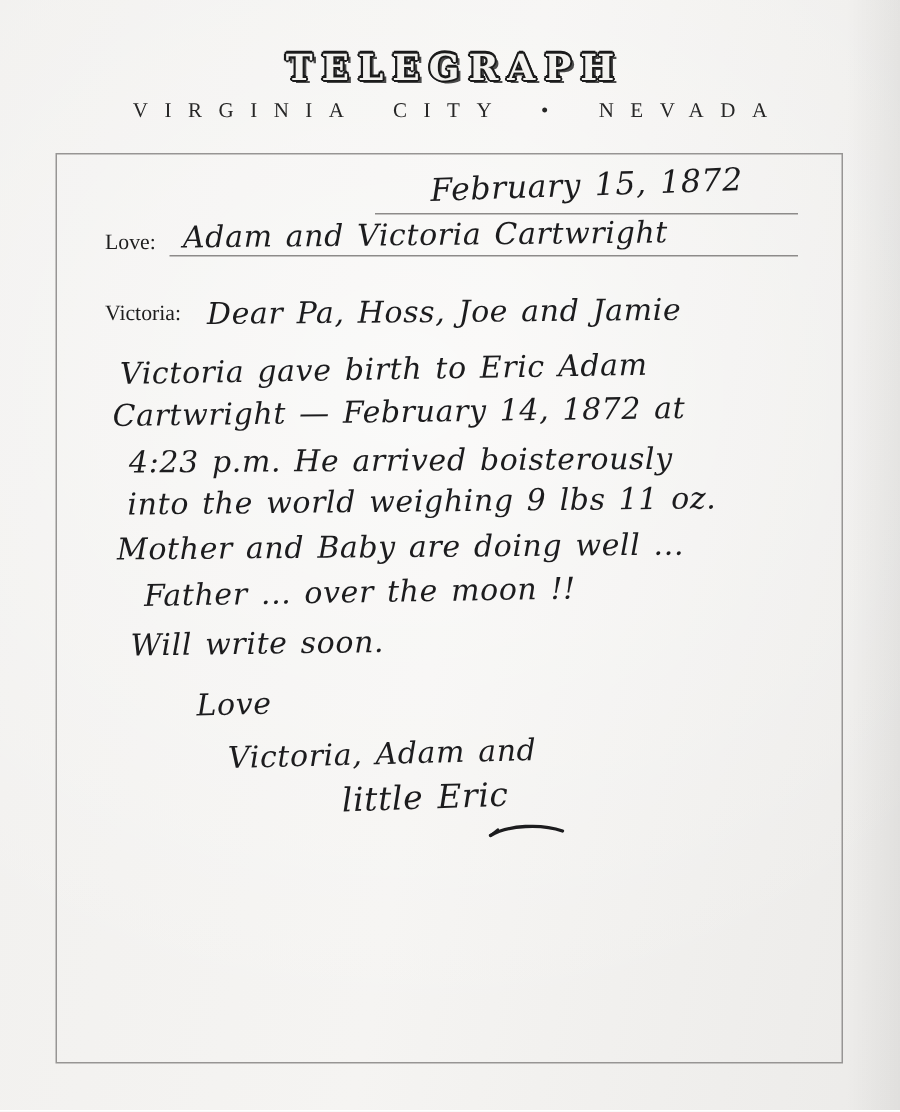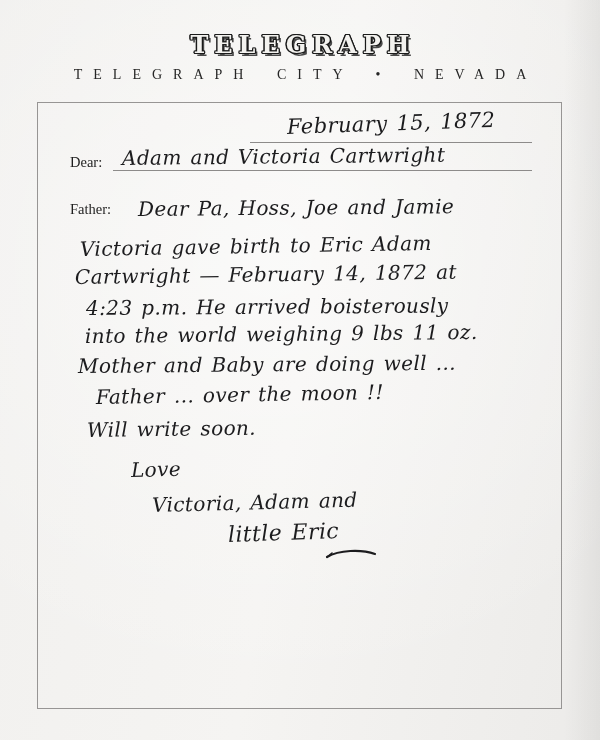--- a/index.html
+++ b/index.html
@@ -88,32 +88,32 @@
     position: absolute;
     left: 323px; top: 547px;
   }
 </style>
 </head>
 <body>
 
 <div class="page">
 
   <div class="masthead">TELEGRAPH</div>
-  <div class="location-line">TELEGRAPH CITY • NEVADA</div>
+  <div class="location-line">VIRGINIA CITY • NEVADA</div>
 
   <div class="form-box"></div>
 
   <div class="rule" style="left:250px; top:142px; width:282px;"></div>
   <div class="hand" style="left:287px; top:116px; font-size:21px; transform:rotate(-2deg);">February 15, 1872</div>
 
-  <div class="label" style="left:70px; top:154px;">Dear:</div>
+  <div class="label" style="left:70px; top:154px;">Love:</div>
   <div class="rule" style="left:113px; top:170px; width:419px;"></div>
   <div class="hand" style="left:122px; top:147px; transform:rotate(-0.6deg);">Adam and Victoria Cartwright</div>
 
-  <div class="label" style="left:70px; top:201px;">Father:</div>
+  <div class="label" style="left:70px; top:201px;">Victoria:</div>
 
   <div class="hand" style="left:138px; top:198px; transform:rotate(-0.5deg);">Dear Pa, Hoss, Joe and Jamie</div>
   <div class="hand" style="left:80px;  top:238px; transform:rotate(-1deg);">Victoria gave birth to Eric Adam</div>
   <div class="hand" style="left:75px;  top:266px; transform:rotate(-0.8deg);">Cartwright — February 14, 1872 at</div>
   <div class="hand" style="left:86px;  top:297px; transform:rotate(-0.4deg);">4:23 p.m. He arrived boisterously</div>
   <div class="hand" style="left:85px;  top:325px; transform:rotate(-0.6deg);">into the world weighing 9 lbs 11 oz.</div>
   <div class="hand" style="left:78px;  top:355px; transform:rotate(-0.5deg);">Mother and Baby are doing well ...</div>
   <div class="hand" style="left:96px;  top:386px; transform:rotate(-1deg);">Father ... over the moon !!</div>
   <div class="hand" style="left:87px;  top:419px; transform:rotate(-0.8deg);">Will write soon.</div>
 

